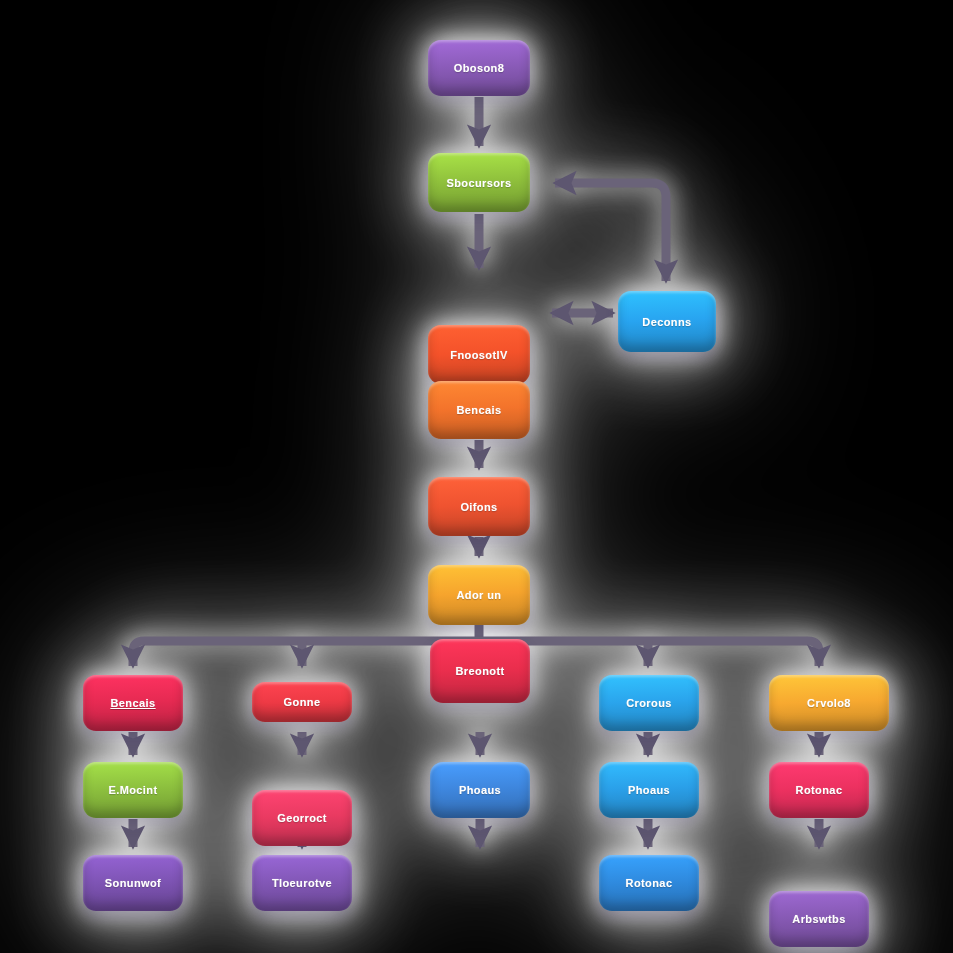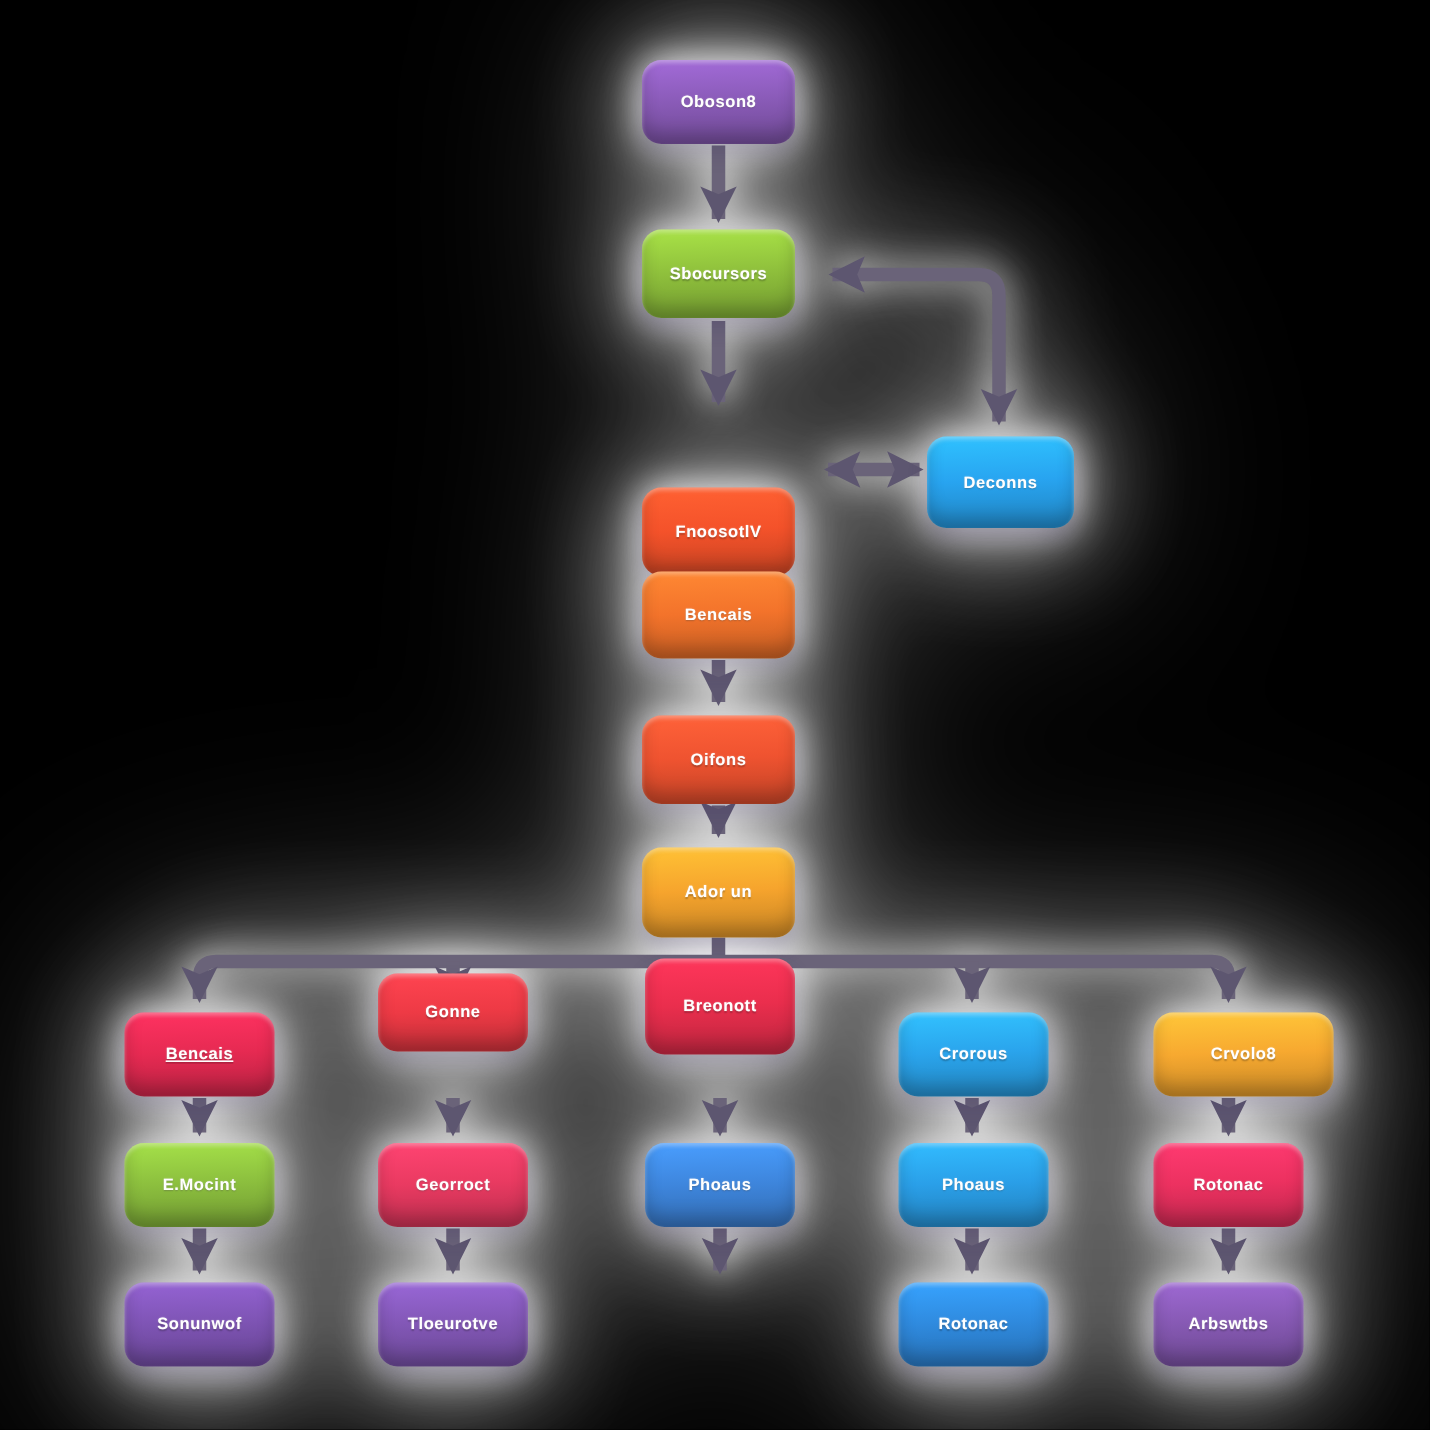--- a/index.html
+++ b/index.html
@@ -24,21 +24,21 @@
   #n1{left:428px;top:40px;width:102px;height:56px}
   #n2{left:428px;top:153px;width:102px;height:59px}
   #n3{left:428px;top:277px;width:102px;height:59px}
   #n4{left:618px;top:291px;width:98px;height:61px}
   #n5{left:428px;top:381px;width:102px;height:58px}
   #n6{left:428px;top:477px;width:102px;height:59px}
   #n7{left:428px;top:565px;width:102px;height:60px}
   #c1a{left:83px;top:675px;width:100px;height:56px}
   #c1b{left:83px;top:762px;width:100px;height:56px}
   #c1c{left:83px;top:855px;width:100px;height:56px}
-  #c2a{left:252px;top:649px;width:100px;height:52px}
+  #c2a{left:252px;top:682px;width:100px;height:40px}
   #c2b{left:252px;top:762px;width:100px;height:56px}
   #c2c{left:252px;top:855px;width:100px;height:56px}
   #c3a{left:430px;top:639px;width:100px;height:64px}
   #c3b{left:430px;top:762px;width:100px;height:56px}
   #c3c{left:430px;top:855px;width:100px;height:56px}
   #c4a{left:599px;top:675px;width:100px;height:56px}
   #c4b{left:599px;top:762px;width:100px;height:56px}
   #c4c{left:599px;top:855px;width:100px;height:56px}
   #c5a{left:769px;top:675px;width:120px;height:56px}
   #c5b{left:769px;top:762px;width:100px;height:56px}
@@ -107,21 +107,21 @@
       </div>
     <div class="node" id="c1b" style="background: linear-gradient(178deg, rgb(165, 225, 73) 0%, rgb(140, 191, 62) 48%, rgb(112, 153, 50) 100%);">
         <span>E.Mocint</span>
       </div>
     <div class="node" id="c1c" style="background: linear-gradient(178deg, rgb(149, 99, 212) 0%, rgb(126, 84, 180) 48%, rgb(101, 67, 144) 100%);">
         <span>Sonunwof</span>
       </div>
     <div class="node" id="c2a" style="background: linear-gradient(178deg, rgb(255, 68, 81) 0%, rgb(238, 58, 69) 48%, rgb(190, 46, 55) 100%);">
         <span>Gonne</span>
       </div>
-    <div class="node" id="c2b" style="background: linear-gradient(178deg, rgb(255, 68, 114) 0%, rgb(233, 58, 97) 48%, rgb(186, 46, 78) 100%);">
+    <div class="node" id="c2b" style="background: linear-gradient(178deg, rgb(255, 68, 114) 0%, rgb(233, 58, 97) 48%, rgb(186, 46, 78) 100%); margin-top: 28px;">
         <span>Georroct</span>
       </div>
     <div class="node" id="c2c" style="background: linear-gradient(178deg, rgb(153, 103, 215) 0%, rgb(130, 87, 182) 48%, rgb(104, 70, 146) 100%);">
         <span>Tloeurotve</span>
       </div>
     <div class="node" id="c3a" style="background: linear-gradient(178deg, rgb(255, 54, 91) 0%, rgb(234, 46, 77) 48%, rgb(187, 37, 62) 100%);">
         <span>Breonott</span>
       </div>
     <div class="node" id="c3b" style="background: linear-gradient(178deg, rgb(73, 158, 255) 0%, rgb(62, 134, 221) 48%, rgb(50, 107, 177) 100%);">
         <span>Phoaus</span>
@@ -134,18 +134,18 @@
       </div>
     <div class="node" id="c4c" style="background: linear-gradient(178deg, rgb(55, 163, 255) 0%, rgb(47, 138, 222) 48%, rgb(38, 110, 178) 100%);">
         <span>Rotonac</span>
       </div>
     <div class="node" id="c5a" style="background: linear-gradient(178deg, rgb(255, 199, 57) 0%, rgb(247, 169, 48) 48%, rgb(198, 135, 38) 100%);">
         <span>Crvolo8</span>
       </div>
     <div class="node" id="c5b" style="background: linear-gradient(178deg, rgb(255, 58, 113) 0%, rgb(236, 49, 96) 48%, rgb(189, 39, 77) 100%);">
         <span>Rotonac</span>
       </div>
-    <div class="node" id="c5c" style="background: linear-gradient(178deg, rgb(158, 105, 211) 0%, rgb(134, 89, 179) 48%, rgb(107, 71, 143) 100%);">
+    <div class="node" id="c5c" style="background: linear-gradient(178deg, rgb(158, 105, 211) 0%, rgb(134, 89, 179) 48%, rgb(107, 71, 143) 100%); margin-top: 36px;">
         <span>Arbswtbs</span>
       </div>
 
   </div>
 </div>
 
 </body></html>

